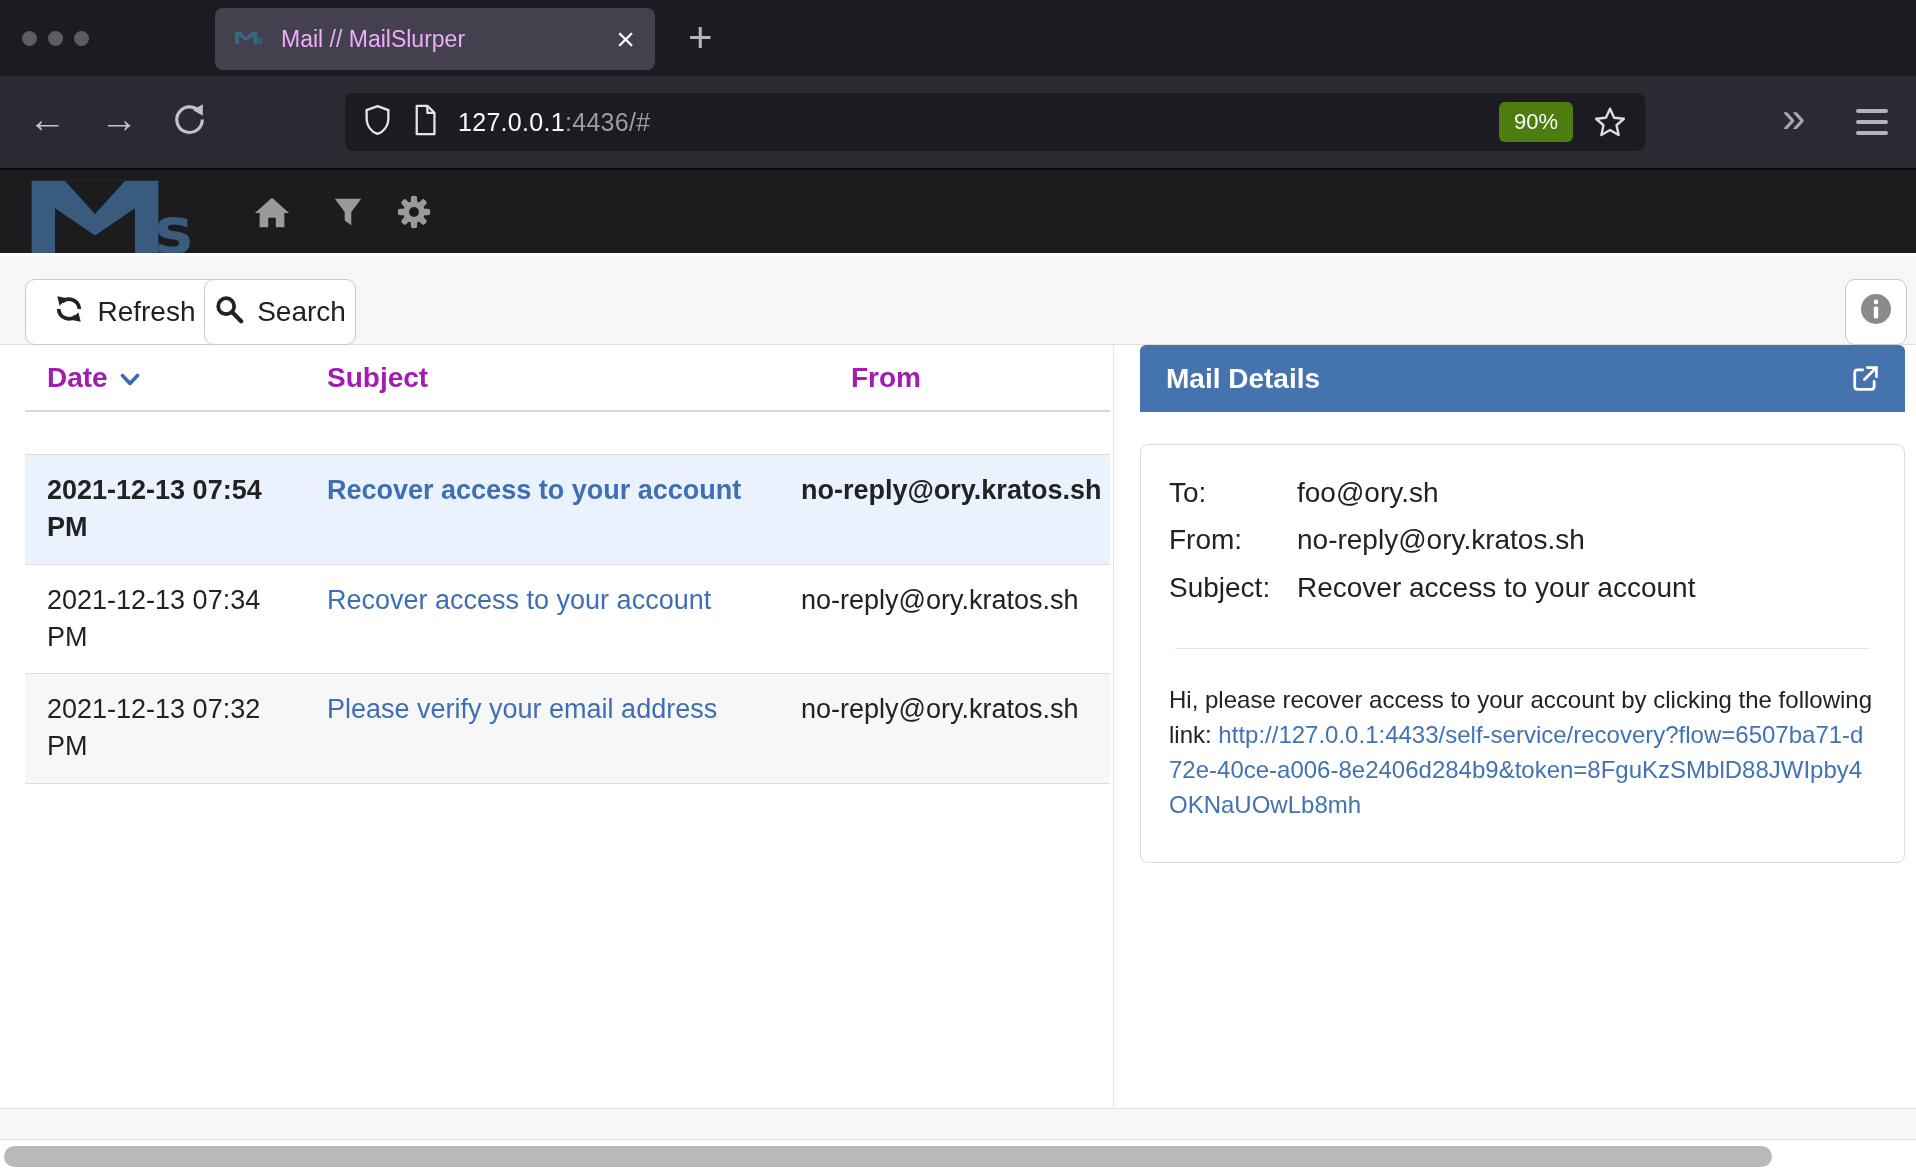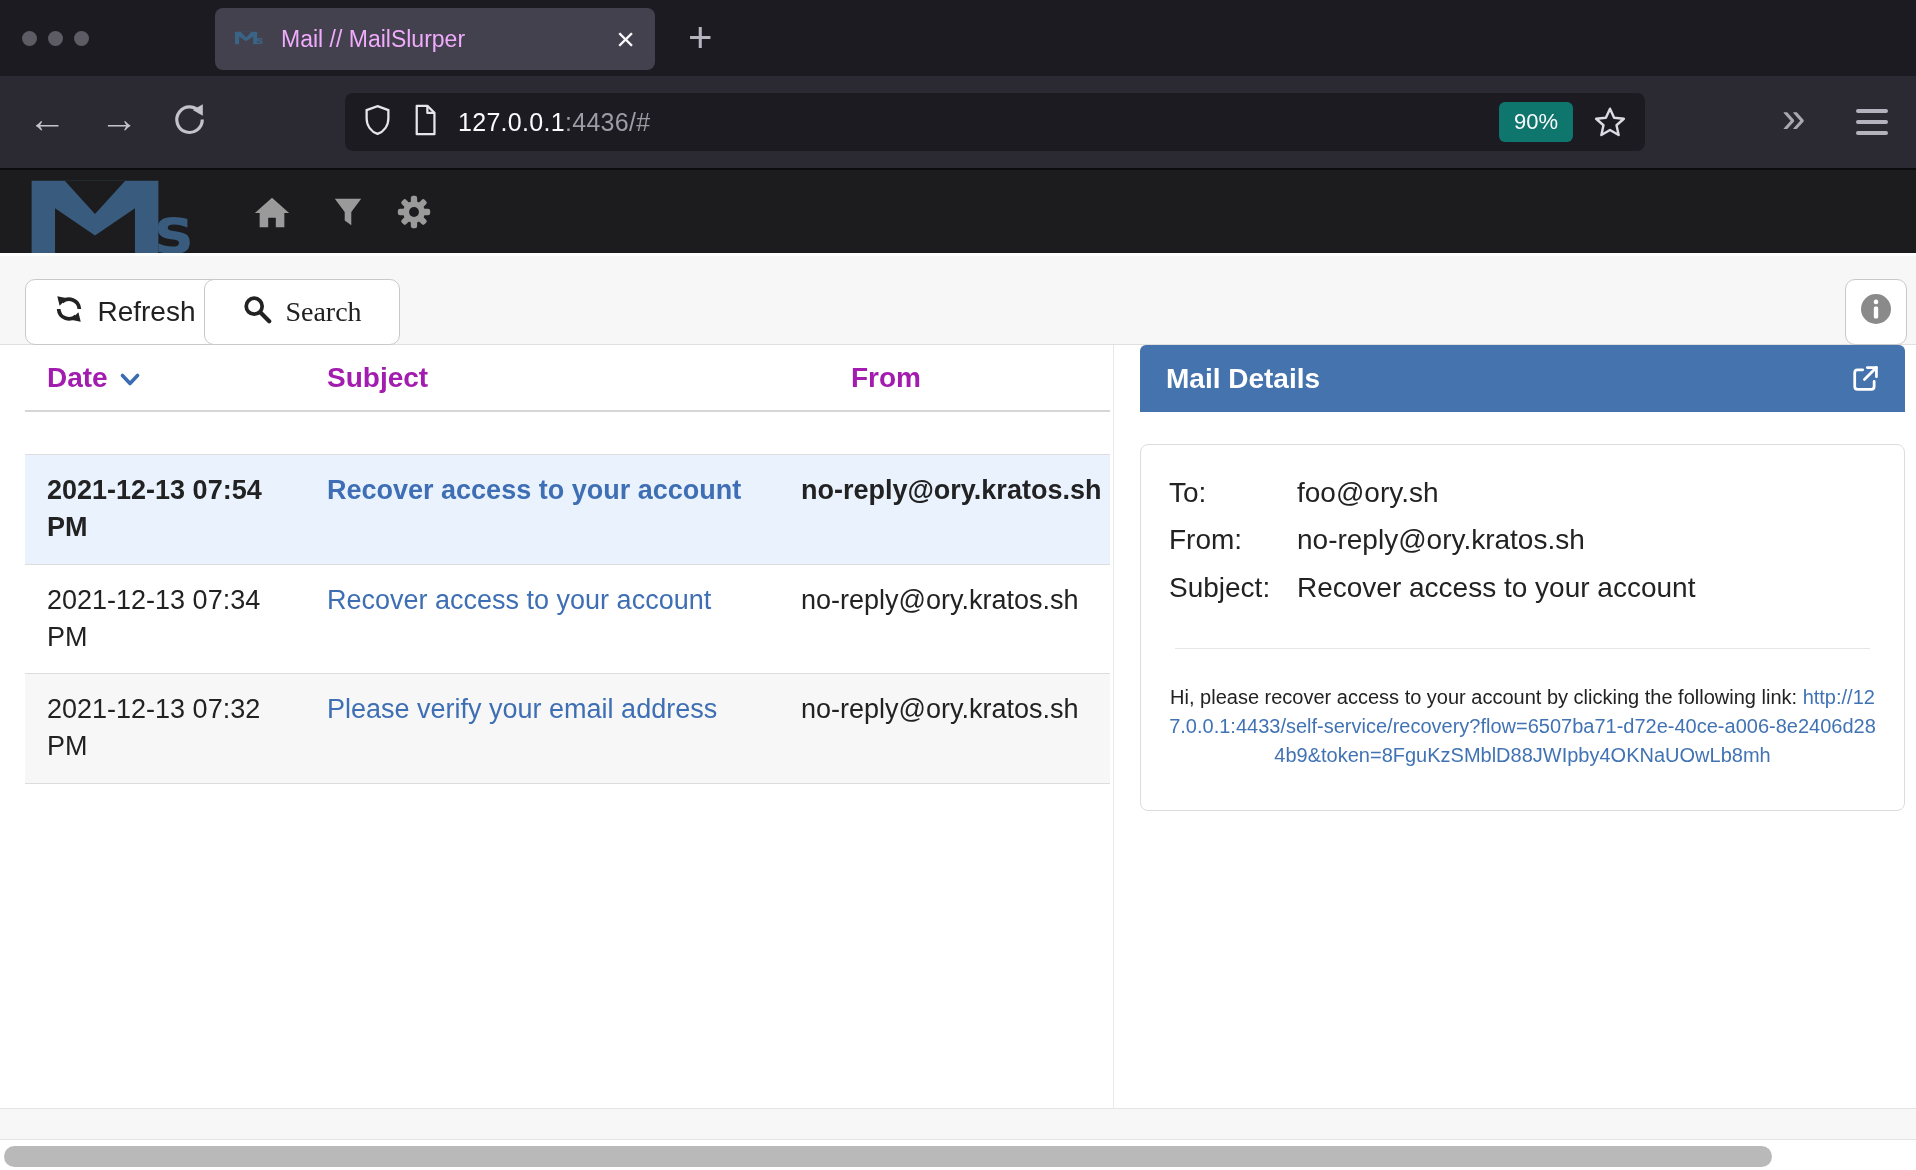--- a/index.html
+++ b/index.html
@@ -17,40 +17,40 @@
   .tab-close { margin-left:auto; color:#fbfbfe; font-size:32px; line-height:1; font-weight:400; cursor:default; }
   .newtab { position:absolute; left:688px; top:14px; color:#b6b5bf; font-size:42px; font-weight:300; }
 
   .btoolbar { position:absolute; left:0; top:76px; width:100%; height:92px; background:#2b2a33; }
   .nav-glyph { position:absolute; top:22px; font-size:38px; color:#c3c2cb; }
   .urlbar { position:absolute; left:345px; top:17px; width:1300px; height:58px; background:#1c1b22;
     border-radius:8px; display:flex; align-items:center; padding:0 18px; }
   .url-text { margin-left:20px; font-size:25px; letter-spacing:.3px; }
   .url-host { color:#fbfbfe; }
   .url-rest { color:#9c9ba6; }
-  .zoom-badge { margin-left:auto; background:#0f766e; color:#fbfbfe; font-size:22px;
+  .zoom-badge { margin-left:auto; background:#4d7c0f; color:#fbfbfe; font-size:22px;
     padding:7px 15px; border-radius:6px; }
   .chevrons { position:absolute; left:1782px; top:18px; font-size:42px; color:#a9a8b2; letter-spacing:-4px; }
   .menu-ham { position:absolute; left:1856px; top:33px; width:32px; }
   .menu-ham i { display:block; height:4px; background:#b4b3bd; border-radius:2px; margin-bottom:7px; }
 
   
   .appnav { position:absolute; left:0; top:168px; width:100%; height:85px; background:#1c1c1e;
     border-top:2px solid #0c0c0e; }
   .logo { position:absolute; left:28px; top:5px; }
   .appnav-icon { position:absolute; top:23px; }
 
   
   .apptoolbar { position:absolute; left:0; top:253px; width:100%; height:92px; background:#f7f7f7;
     border-top:3px solid #fff; border-bottom:1px solid #e0e0e0; }
   .btn { position:absolute; top:23px; height:66px; background:#fff; border:1px solid #c9c9c9;
     border-radius:10px; display:flex; align-items:center; justify-content:center; gap:13px;
     font-size:28px; color:#212121; cursor:default; }
   .btn-refresh { left:25px; width:200px; }
-  .btn-search { left:204px; width:196px;font-family:Liberation Serif, serif; }
+  .btn-search { left:204px; width:152px; }
   .btn-info { left:1845px; width:62px; }
 
   
   .mailtable { position:absolute; left:25px; top:345px; width:1085px; }
   .thead { display:flex; height:67px; align-items:center; border-bottom:2px solid #d6d6d6;
     color:#a21caf; font-weight:bold; font-size:28px; }
   .c-date { width:282px; padding-left:22px; }
   .c-subject { width:480px; padding-left:20px; }
   .c-from { width:320px; padding-left:14px; }
   .th-from { padding-left:64px; }
@@ -66,21 +66,21 @@
 
   
   .details { position:absolute; left:1140px; top:345px; width:765px; }
   .details-header { height:67px; background:#4573ad; border-radius:6px 6px 0 0; display:flex;
     align-items:center; padding:0 24px 0 26px; color:#fff; font-size:28px; font-weight:bold; }
   .ext-link { margin-left:auto; display:flex; }
   .details-card { margin-top:32px; border:1px solid #dcdcdc; border-radius:8px; padding:30px 28px 40px; }
   .meta { display:grid; grid-template-columns:128px 1fr; row-gap:11px; font-size:28px; color:#222;
     line-height:1.3; }
   .card-hr { border:none; border-top:1px solid #e6e6e6; margin:42px 6px 34px; }
-  .mail-body { font-size:20px; color:#222; line-height:1.45;text-align:center; }
+  .mail-body { font-size:24px; color:#222; line-height:1.45; }
   .body-link { color:#4173b4; text-decoration:none; word-break:break-all; cursor:pointer; }
 
   .vdivider { position:absolute; left:1113px; top:345px; width:1px; height:795px; background:#e8e8e8; }
 
   
   .footer-strip { position:absolute; left:0; top:1108px; width:100%; height:32px; background:#f7f7f7;
     border-top:1px solid #e4e4e4; border-bottom:1px solid #e4e4e4; }
   .hscrollbar { position:absolute; left:4px; top:1146px; width:1768px; height:21px;
     background:#b9b9b9; border-radius:11px; }
 </style>

